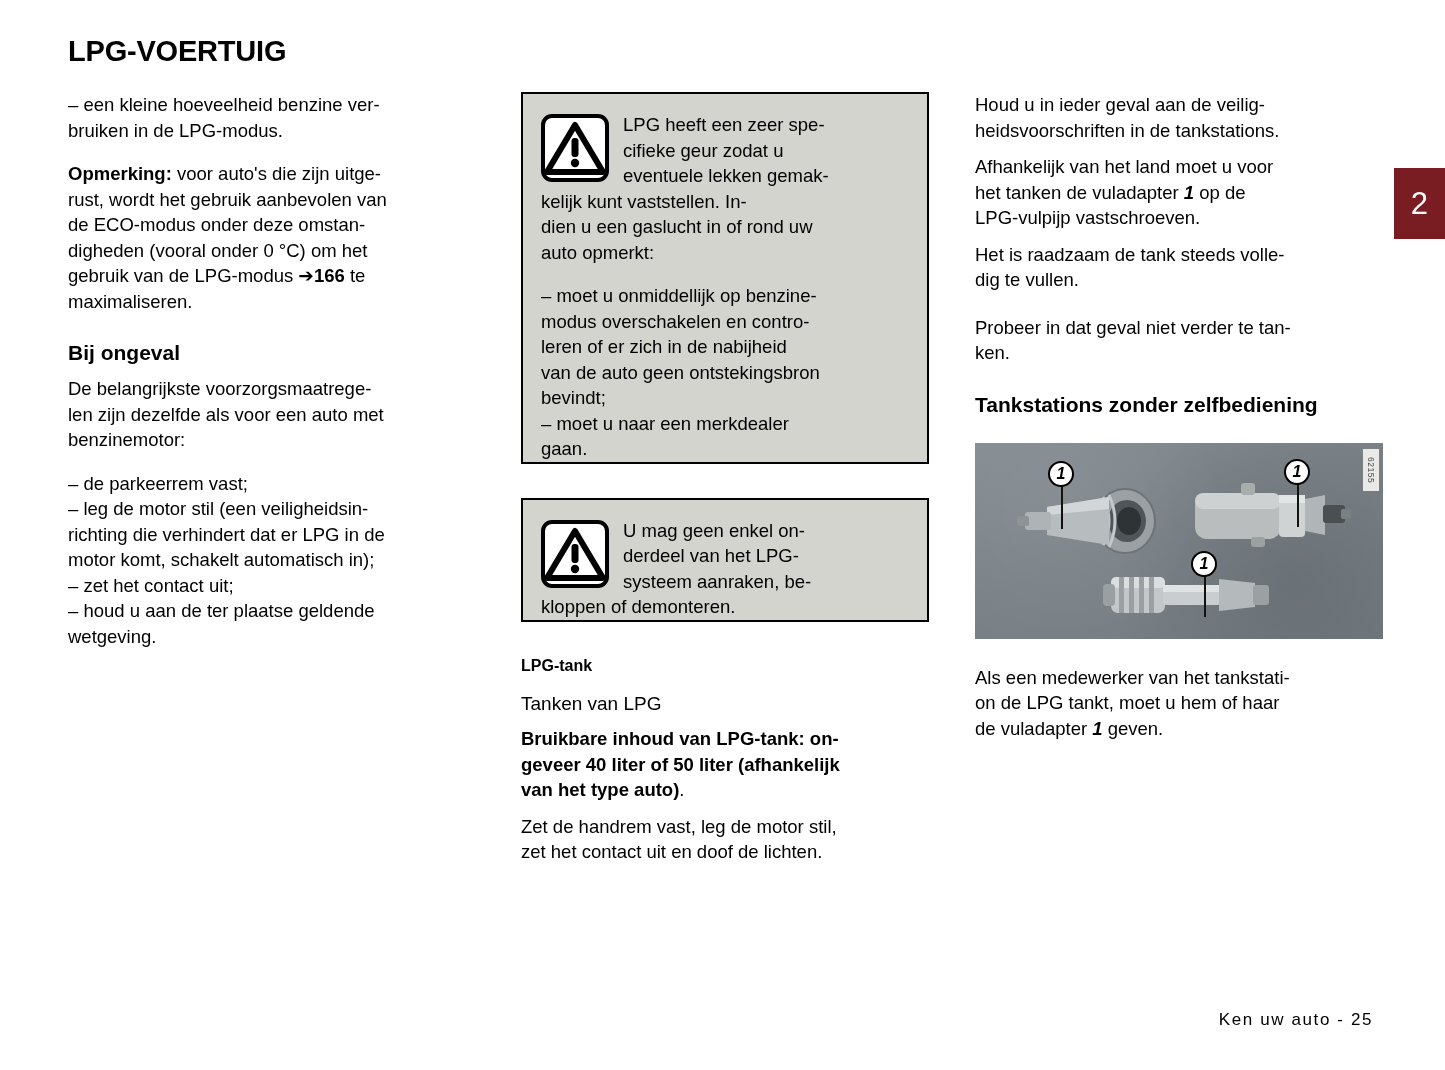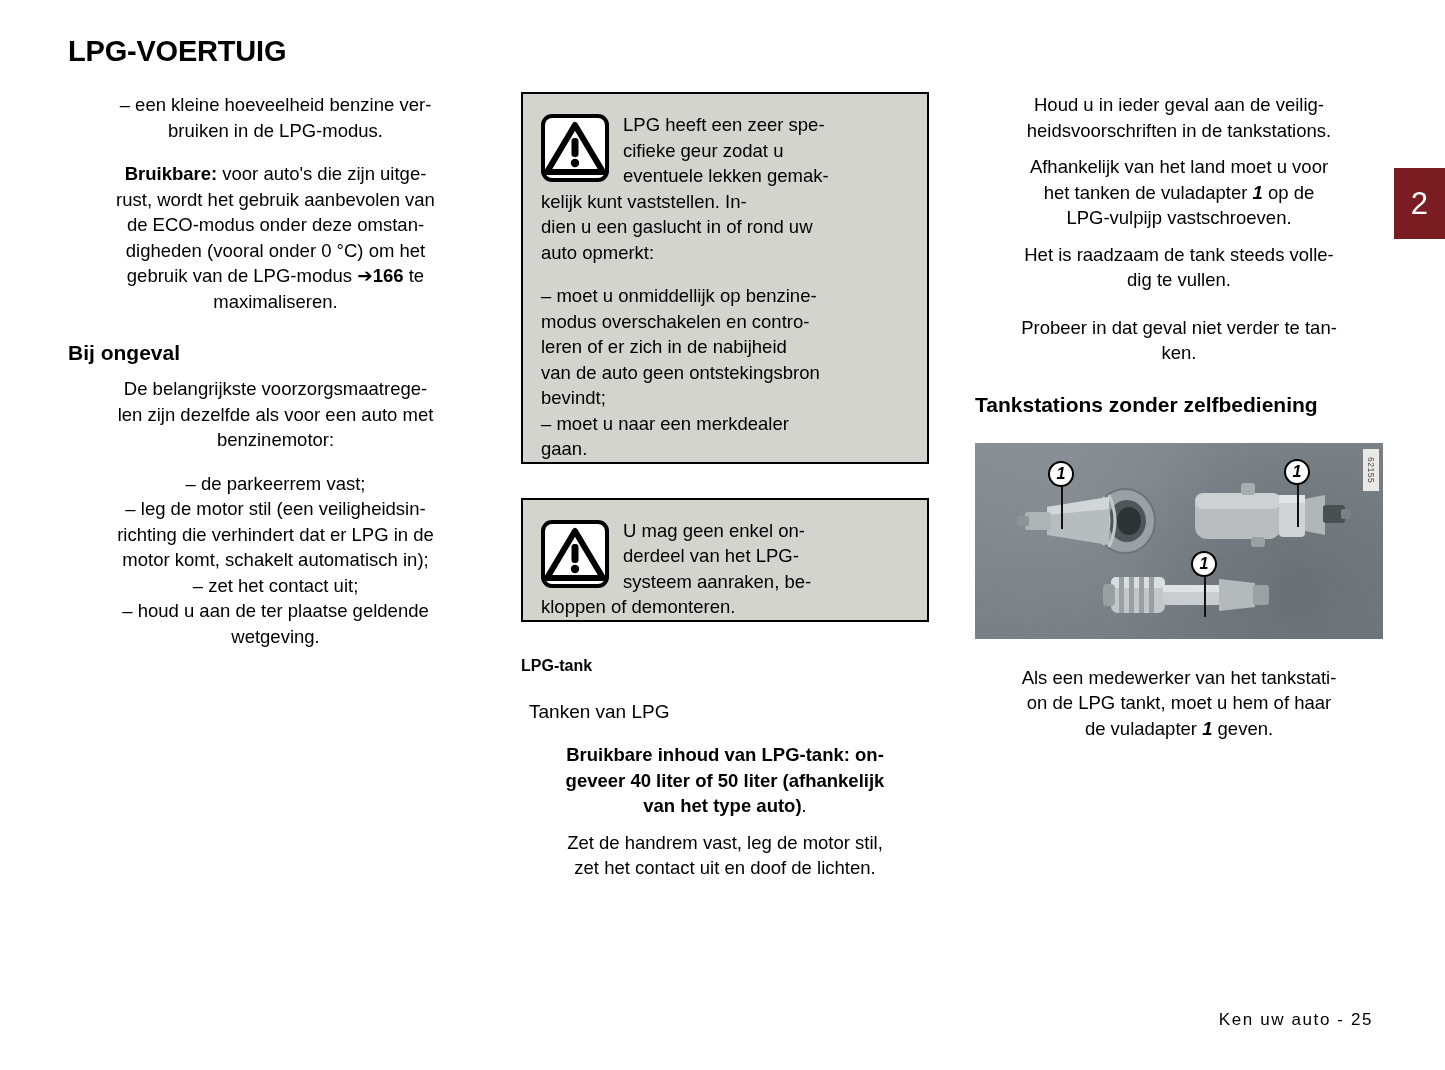--- a/index.html
+++ b/index.html
@@ -60,28 +60,28 @@
   }
   h2.section {
     font-size: 21px;
     font-weight: bold;
     margin: 0;
     line-height: 1.2;
   }
   h3.subsection {
     font-size: 19px;
     font-weight: normal;
-    margin: 8px;
+    margin: 0;
     line-height: 1.2;
   }
   p.body {
     font-size: 18.5px;
     line-height: 25.5px;
     margin: 0;
-    text-align: center;
+    text-align: left;
     -webkit-hyphens: none;
     hyphens: none;
     white-space: pre-line;
   }
   .b { font-weight: bold; }
   .ref { font-weight: bold; font-style: italic; }
   .arrow { font-weight: normal; }
 
   .gap-s  { height: 11px; }
   .gap-m  { height: 18px; }
@@ -189,21 +189,21 @@
     <span class="num">2</span>
   </div>
 
   <div class="col col1" style="top:92px;">
 
     <p class="body">–  een kleine hoeveelheid benzine ver-
 bruiken in de LPG-modus.</p>
 
     <div class="gap-m"></div>
 
-    <p class="body"><span class="b">Bruikbare:</span><span> voor auto's die zijn uitge-
+    <p class="body"><span class="b">Opmerking:</span><span> voor auto's die zijn uitge-
 rust, wordt het gebruik aanbevolen van
 de ECO-modus onder deze omstan-
 digheden (vooral onder 0 °C) om het
 gebruik van de LPG-modus </span><span class="arrow">➔</span><span class="b">166</span><span> te
 maximaliseren.</span></p>
 
     <div class="gap-l"></div>
 
     <h2 class="section">Bij ongeval</h2>
 

